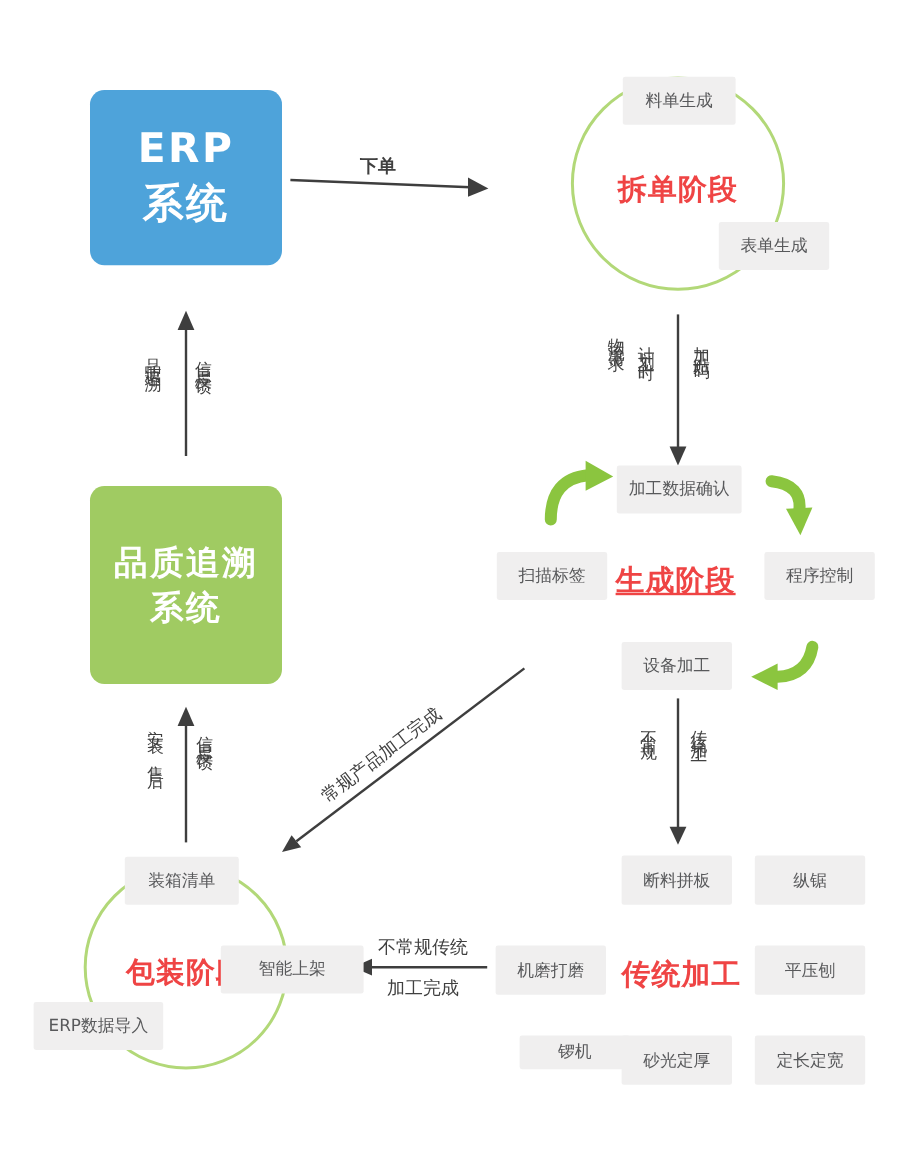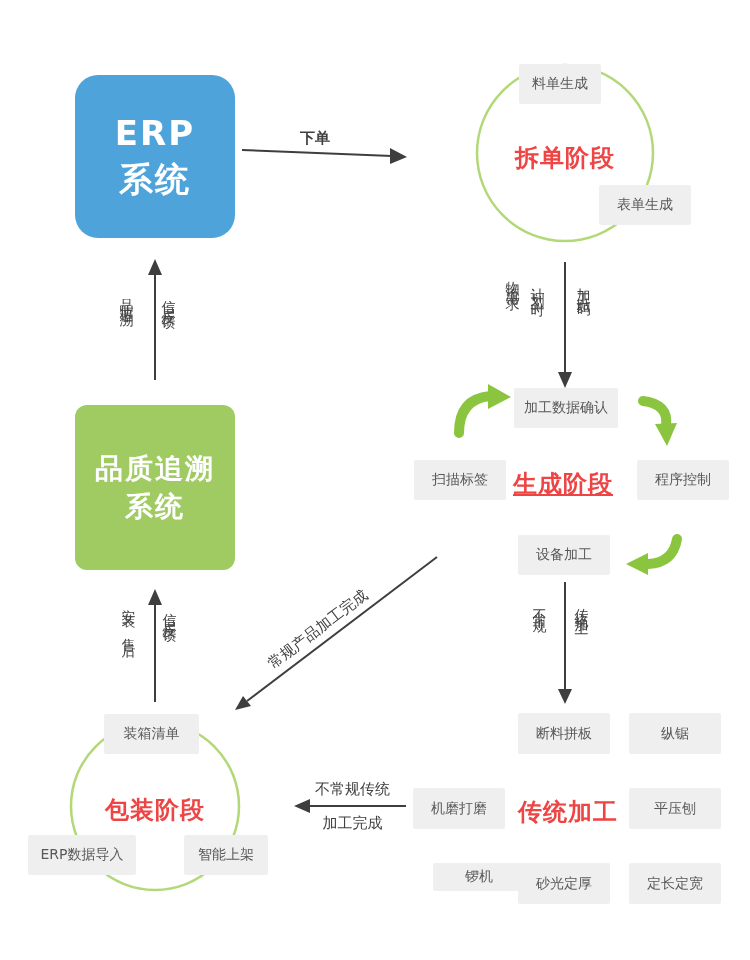--- a/index.html
+++ b/index.html
@@ -12,21 +12,21 @@
     position:absolute;height:40px;background:#f0efef;color:#58595b;
     font-size:14px;display:flex;align-items:center;justify-content:center;
     border-radius:2px;white-space:nowrap;
   }
   .bigbox{
     position:absolute;width:160px;border-radius:12px;color:#ffffff;
     display:flex;flex-direction:column;align-items:center;justify-content:center;
     font-weight:bold;text-align:center;
   }
   .bigbox .l1,.bigbox .l2{line-height:1.35;}
-  .erpbox{left:75px;top:75px;height:163px;background:#4ea3da;font-size:34px;letter-spacing:2px;border-radius:23px;}
+  .erpbox{left:75px;top:75px;height:146px;background:#4ea3da;font-size:34px;letter-spacing:2px;}
   .qualbox{left:75px;top:405px;height:165px;background:#a0cb62;font-size:28px;letter-spacing:2px;}
   .stage{
     position:absolute;font-size:24px;font-weight:bold;color:#ef4444;
     text-align:center;letter-spacing:1px;white-space:nowrap;
   }
   .vtext{
     position:absolute;writing-mode:vertical-rl;font-size:14px;color:#404040;
     letter-spacing:5px;line-height:1;white-space:nowrap;
   }
   .hlabel{
@@ -101,39 +101,39 @@
   <div class="bigbox qualbox">
     <div class="l1">品质追溯</div>
     <div class="l2">系统</div>
   </div>
 
   <div class="stage" style="left:505px;top:142px;width:120px;">拆单阶段</div>
   <div class="stage" style="left:512px;top:468px;width:102px;text-decoration:underline;">生成阶段</div>
   <div class="stage" style="left:518px;top:796px;width:92px;">传统加工</div>
   <div class="stage" style="left:103px;top:794px;width:104px;">包装阶段</div>
 
-  <div class="gbox" style="left:519px;top:64px;width:82px;">料单生成</div>
+  <div class="gbox" style="left:519px;top:64px;width:94px;">料单生成</div>
   <div class="gbox" style="left:599px;top:185px;width:92px;">表单生成</div>
 
   <div class="gbox" style="left:514px;top:388px;width:104px;">加工数据确认</div>
   <div class="gbox" style="left:414px;top:460px;width:92px;">扫描标签</div>
   <div class="gbox" style="left:637px;top:460px;width:92px;">程序控制</div>
   <div class="gbox" style="left:518px;top:535px;width:92px;">设备加工</div>
 
   <div class="gbox" style="left:518px;top:713px;width:92px;height:41px;text-align:center;">断料拼板</div>
   <div class="gbox" style="left:629px;top:713px;width:92px;height:41px;">纵锯</div>
   <div class="gbox" style="left:413px;top:788px;width:92px;height:41px;">机磨打磨</div>
   <div class="gbox" style="left:629px;top:788px;width:92px;height:41px;">平压刨</div>
   <div class="gbox" style="left:433px;top:863px;width:92px;height:28px;">锣机</div>
   <div class="gbox" style="left:518px;top:863px;width:92px;height:41px;">砂光定厚</div>
   <div class="gbox" style="left:629px;top:863px;width:92px;height:41px;">定长定宽</div>
 
   <div class="gbox" style="left:104px;top:714px;width:95px;">装箱清单</div>
   <div class="gbox" style="left:28px;top:835px;width:108px;">ERP数据导入</div>
-  <div class="gbox" style="left:184px;top:835px;width:84px;">智能上架</div>
+  <div class="gbox" style="left:184px;top:788px;width:119px;">智能上架</div>
 
   <div class="hlabel" style="left:285px;top:129px;width:60px;font-weight:bold;">下单</div>
   <div class="hlabel" style="left:305px;top:780px;width:95px;">不常规传统</div>
   <div class="hlabel" style="left:305px;top:814px;width:95px;">加工完成</div>
   <div class="hlabel diag" style="left:238px;top:620px;width:160px;">常规产品加工完成</div>
 
   <div class="vtext" style="left:506px;top:270px;">物流需求、</div>
   <div class="vtext" style="left:531px;top:277px;">计划工时</div>
   <div class="vtext" style="left:577px;top:277px;">加工贴码</div>
   <div class="vtext" style="left:533px;top:598px;">不常规</div>

